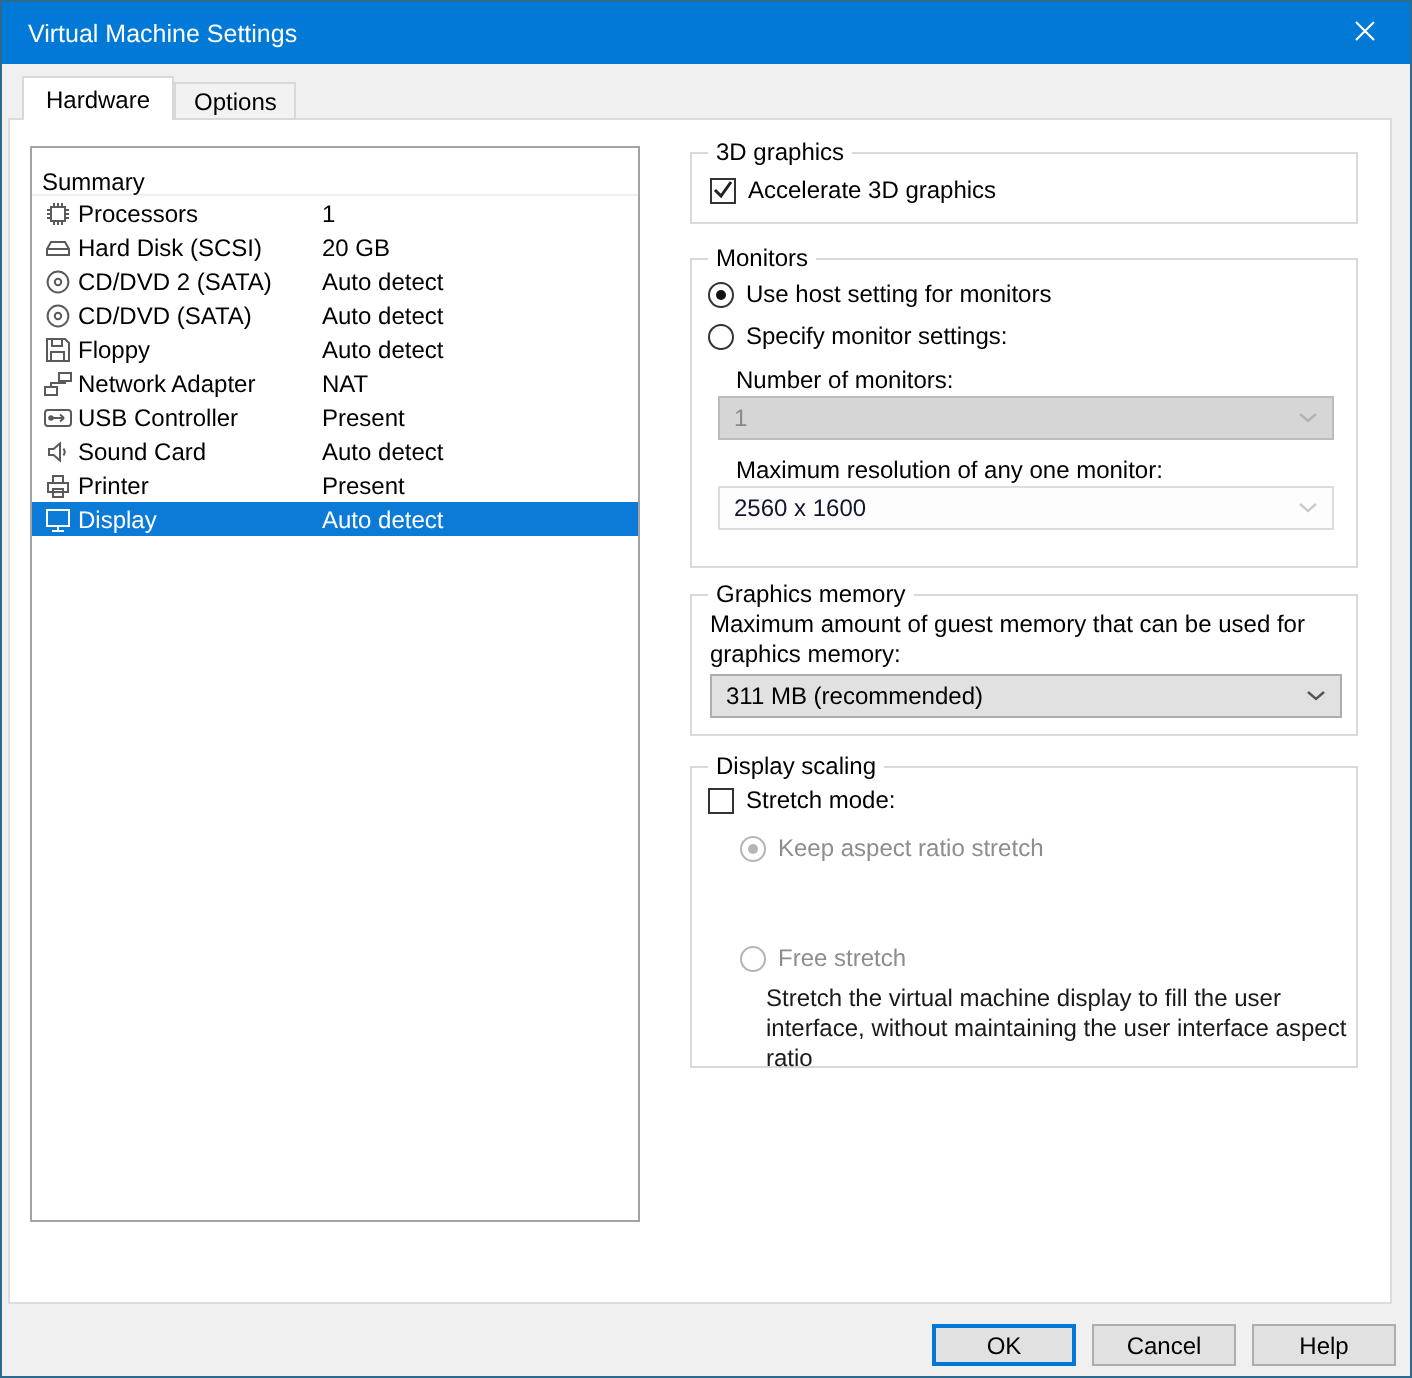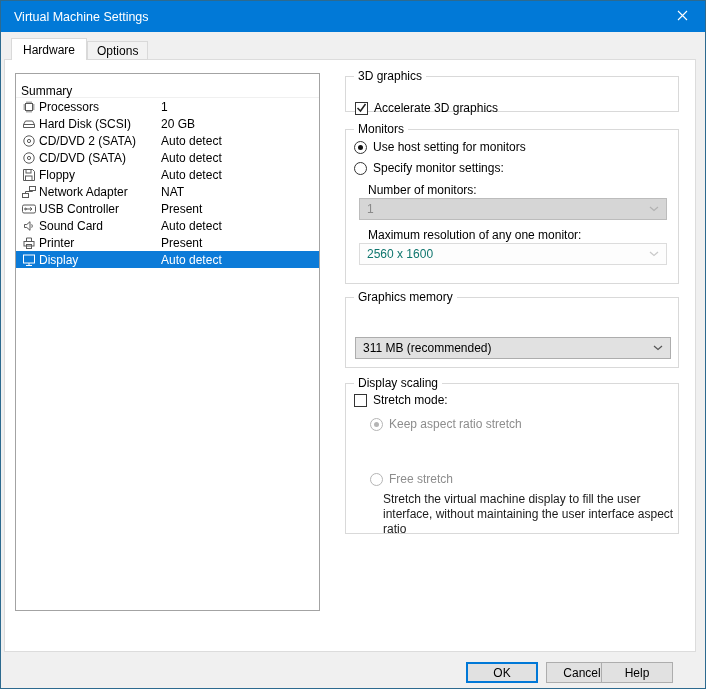--- a/index.html
+++ b/index.html
@@ -46,21 +46,21 @@
   .radio.disabled{border-color:#b5b5b5;}
   .radio.disabled.selected::after{background:#b5b5b5;}
   .lbl-disabled{color:#8d8d8d;}
   .desc{position:absolute;line-height:15px;color:#1a1a1a;}
   .field-label{position:absolute;white-space:nowrap;}
   .combo{position:absolute;box-sizing:border-box;height:22px;display:flex;align-items:center;padding:0 7px;
          background:#e1e1e1;border:1px solid #adadad;cursor:pointer;}
   .combo .chev{margin-left:auto;color:#555;display:flex;}
   .combo.dis-gray{background:#d6d6d6;border-color:#bcbcbc;color:#8a8a8a;cursor:default;}
   .combo.dis-gray .chev{color:#b2b2b2;}
-  .combo.dis-white{background:#fdfdfd;border-color:#dcdcdc;color:#0f766e;cursor:default;}
+  .combo.dis-white{background:#fdfdfd;border-color:#dcdcdc;color:#0f172a;cursor:default;}
   .combo.dis-white .chev{color:#c9c9c9;}
   .wrap{line-height:15px;}
 </style>
 </head>
 <body>
 
 <div class="window">
 
   <div class="titlebar">
     <span class="title">Virtual Machine Settings</span>
@@ -190,21 +190,21 @@
           <span class="lv-summary">Auto detect</span>
         </div>
       </div>
   </div>
 
   <div class="btn" style="left:166px;top:620px;">Add...</div>
   <div class="btn disabled" style="left:246px;top:620px;">Remove</div>
 
   <div class="group" style="left:344px;top:75px;width:334px;height:36px;">
     <span class="legend">3D graphics</span>
-    <div class="ctl-row" style="left:9px;top:24px;">
+    <div class="ctl-row" style="left:9px;top:11px;">
       <span class="checkbox">
         <svg width="11" height="10" viewBox="0 0 11 10">
             <path d="M1.5 5l3 3 5-7" fill="none" stroke="#222" stroke-width="1.5"></path>
           </svg>
       </span>
       <span>Accelerate 3D graphics</span>
     </div>
   </div>
 
   <div class="group" style="left:344px;top:128px;width:334px;height:155px;">
@@ -232,20 +232,21 @@
       <span class="chev">
         <svg width="10" height="6" viewBox="0 0 10 6">
             <path d="M1 1l4 3.5L9 1" fill="none" stroke="currentColor" stroke-width="1.2"></path>
           </svg>
       </span>
     </div>
   </div>
 
   <div class="group" style="left:344px;top:296px;width:334px;height:71px;">
     <span class="legend">Graphics memory</span>
+    <div class="wrap" style="position:absolute;left:9px;top:7px;width:316px;">Maximum amount of guest memory that can be used for graphics memory:</div>
     <div class="combo" style="left:9px;top:39px;width:316px;">
       <span>311 MB (recommended)</span>
       <span class="chev">
         <svg width="10" height="6" viewBox="0 0 10 6">
             <path d="M1 1l4 3.5L9 1" fill="none" stroke="currentColor" stroke-width="1.2"></path>
           </svg>
       </span>
     </div>
   </div>
 
@@ -261,15 +262,15 @@
     </div>
     <div class="ctl-row" style="left:24px;top:88px;">
       <span class="radio disabled"></span>
       <span class="lbl-disabled">Free stretch</span>
     </div>
     <div class="desc" style="left:37px;top:108px;width:300px;">Stretch the virtual machine display to fill the user interface, without maintaining the user interface aspect ratio</div>
   </div>
 
   <div class="btn default" style="left:465px;top:661px;">OK</div>
   <div class="btn" style="left:545px;top:661px;">Cancel</div>
-  <div class="btn" style="left:600px;top:661px;text-align:right;">Help</div>
+  <div class="btn" style="left:625px;top:661px;text-align:right;">Help</div>
 
 </div>
 
 </body></html>

